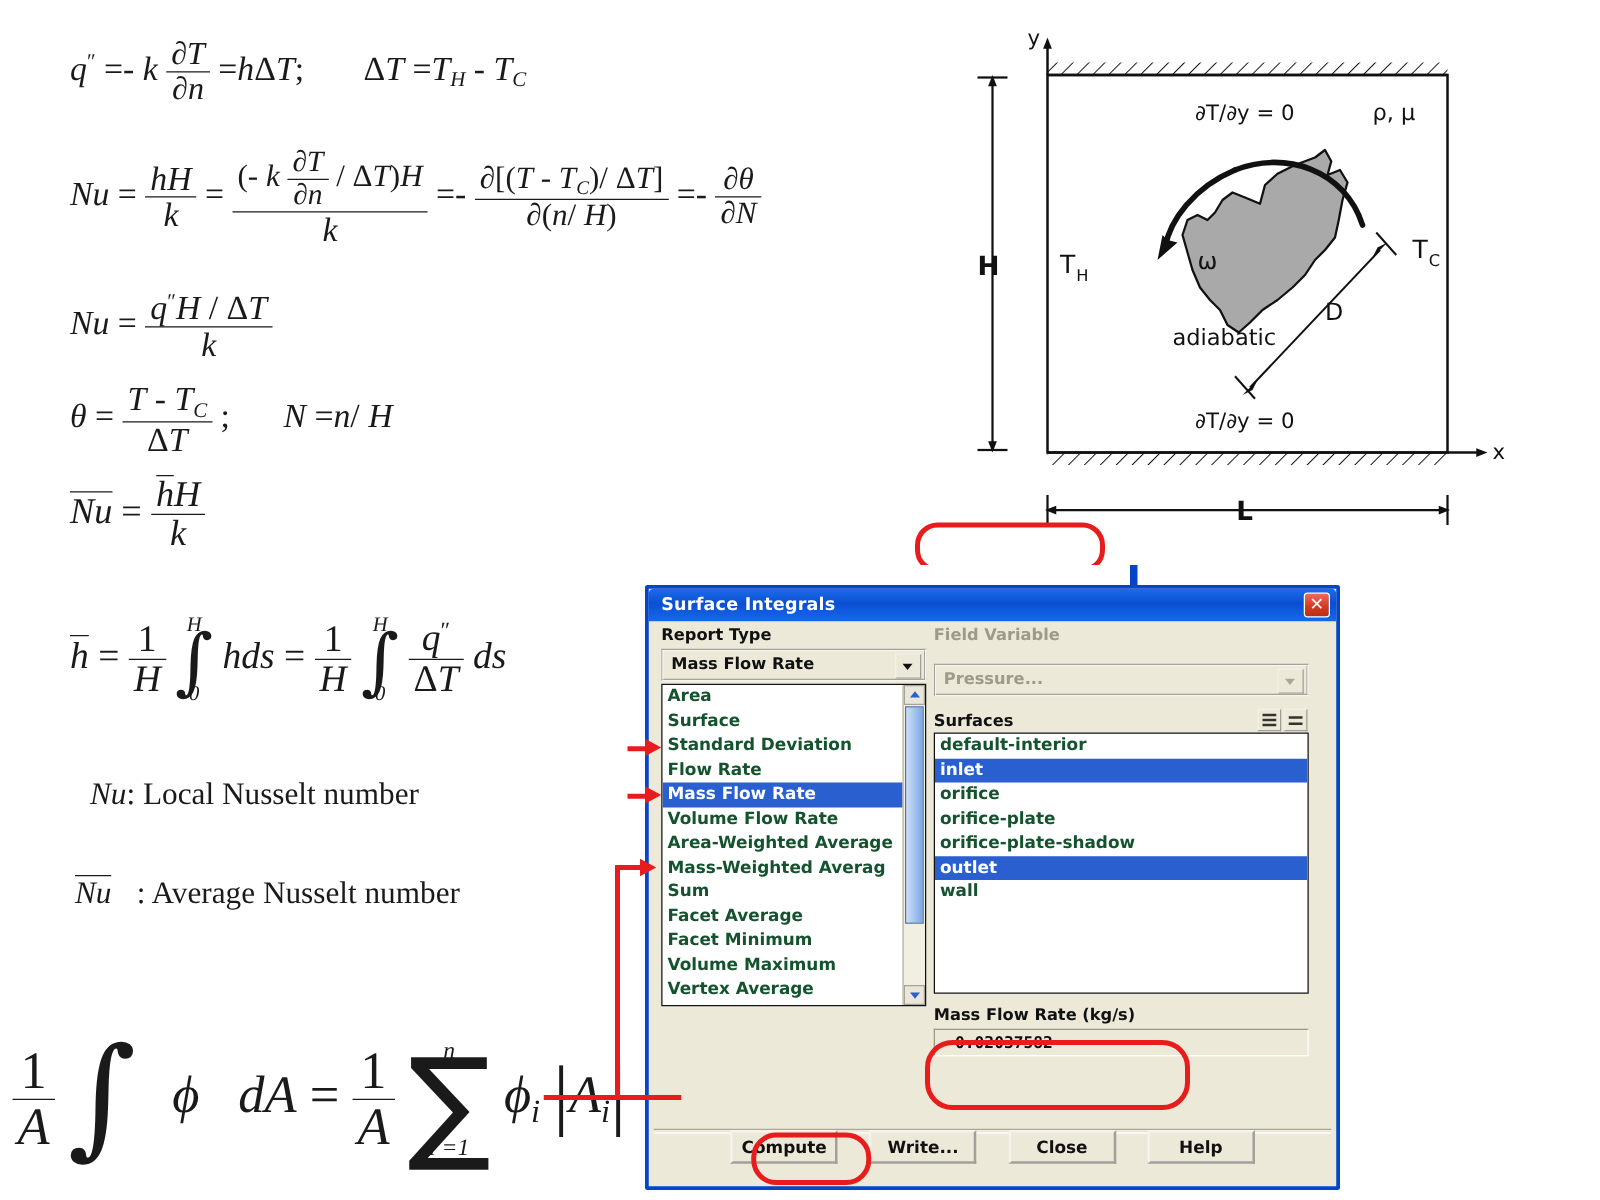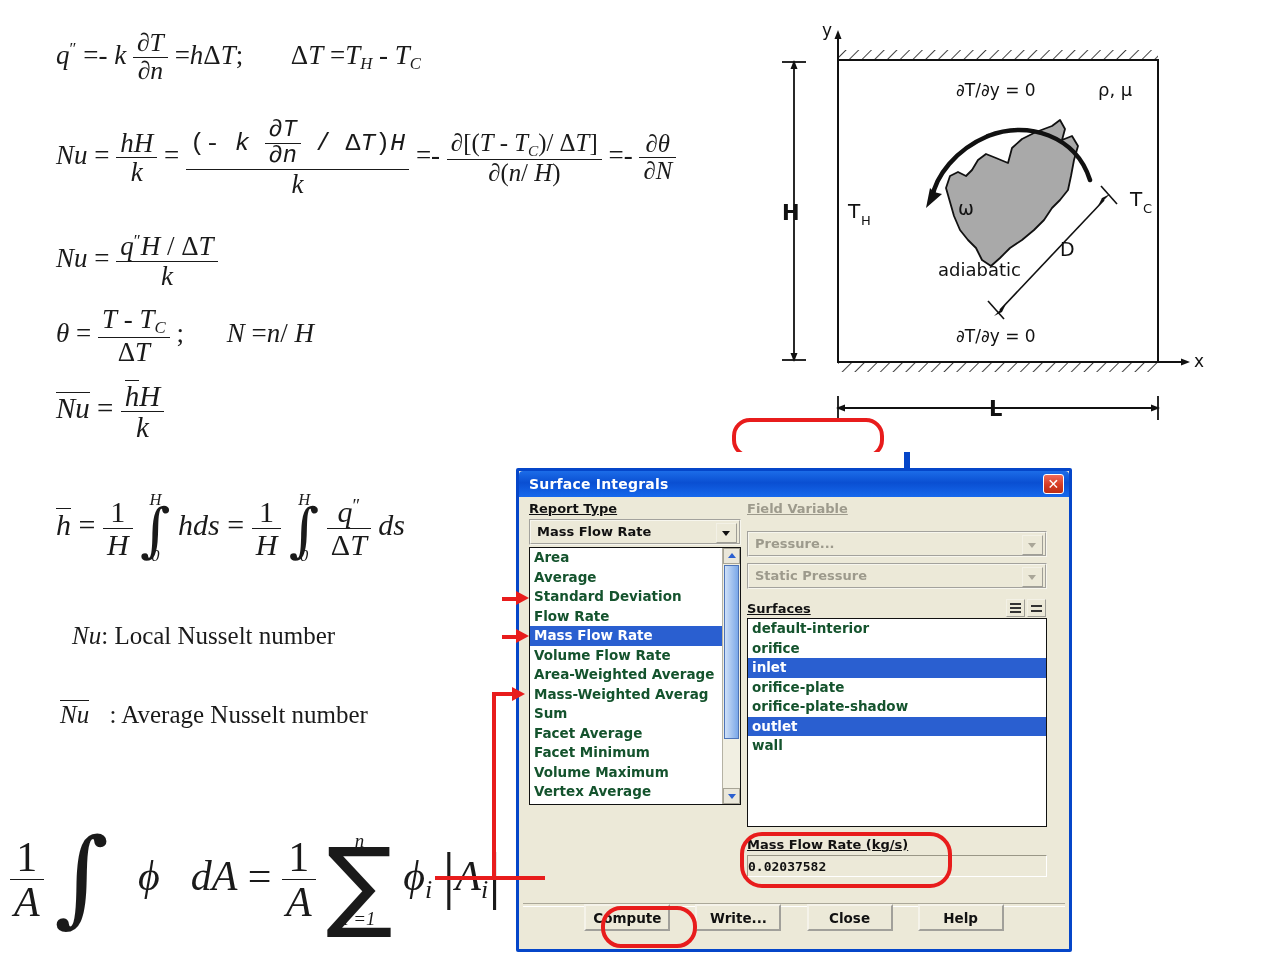--- a/index.html
+++ b/index.html
@@ -41,21 +41,21 @@
     letter-spacing:.2px;
   }
   .dlg-close{
     position:absolute;right:5px;top:3px;width:21px;height:20px;
     background:linear-gradient(180deg,#f06b5a 0%,#d63b22 55%,#bb2d16 100%);
     border:1px solid #fff;border-radius:3px;color:#fff;font-size:14px;font-weight:bold;
     text-align:center;line-height:18px;box-sizing:border-box;
   }
   .dlg-body{position:absolute;left:0;top:26px;right:0;bottom:0;padding:6px 8px;box-sizing:border-box;}
 
-  .lbl{font-size:13px;font-weight:bold;color:#111;font-family:"DejaVu Sans",sans-serif;text-decoration:underline;}
+  .lbl{font-size:13px;font-weight:bold;color:#111;font-family:"DejaVu Sans",sans-serif;}
   .lbl.dis{color:#9d9a8c;font-weight:bold;}
 
   .combo{
     height:26px;background:#ece9d8;border:2px groove #f7f6ee;box-sizing:border-box;
     position:relative;font-size:13px;font-weight:bold;color:#111;
     line-height:22px;padding-left:6px;overflow:hidden;
   }
   .combo.dis{color:#9d9a8c;background:#ece9d8;}
   .combo .arrowbox{
     position:absolute;right:2px;top:2px;width:19px;height:18px;background:#ece9d8;
@@ -81,21 +81,21 @@
   .sthumb{position:absolute;left:1px;right:1px;background:linear-gradient(90deg,#cfe0f7,#7ba8e8);border:1px solid #4d74b8;}
 
   .surfhdr{position:relative;height:20px;}
   .sicon{position:absolute;width:17px;height:16px;background:#ece9d8;border:1px outset #f3f1e6;top:1px;}
   .sicon i{position:absolute;left:3px;right:3px;height:2px;background:#333;display:block;}
 
   .valbox{
     background:#ece9d8;border-top:1px solid #9a9787;border-left:1px solid #9a9787;
     border-right:1px solid #fff;border-bottom:1px solid #fff;
     height:22px;font-size:13px;font-family:"DejaVu Sans Mono",monospace;color:#111;
-    line-height:21px;padding-left:0;box-sizing:border-box;font-weight:bold;
+    line-height:21px;padding-left:16px;box-sizing:border-box;font-weight:bold;
   }
 
   .btnrow{position:absolute;left:0;right:0;bottom:6px;text-align:center;}
   .btn{
     display:inline-block;min-width:86px;height:27px;line-height:25px;margin:12px 10px;
     background:#ece9d8;border:2px outset #f5f3ea;font-size:13.5px;font-weight:bold;color:#111;
     text-align:center;box-sizing:border-box;font-family:"DejaVu Sans",sans-serif;
   }
 
   .sep{position:absolute;left:4px;right:4px;height:2px;border-top:1px solid #aba899;border-bottom:1px solid #fff;}
@@ -118,21 +118,21 @@
     <span style="display:inline-block;width:34px;"></span>
     <span>Δ</span><span class="it">T</span><span> =</span><span class="it">T</span><span class="sub">H</span>
     <span> - </span><span class="it">T</span><span class="sub">C</span>
   </div>
 
   <div class="math" style="left:56px;top:118px;font-size:27px;">
     <span class="it">Nu</span><span> =</span>
     <span class="frac"><span class="num"><span class="it">hH</span></span><span class="den it">k</span></span>
     <span> = </span>
     <span class="frac">
-      <span class="num" style="font-size:.92em;font-family:Liberation Mono, monospace;">(- <span class="it">k</span>
+      <span class="num" style="font-size:.92em;">(- <span class="it">k</span>
         <span class="frac" style="font-size:.95em;"><span class="num it">∂T</span><span class="den it">∂n</span></span>
         / Δ<span class="it">T</span>)<span class="it">H</span></span>
       <span class="den it">k</span>
     </span>
     <span> =- </span>
     <span class="frac" style="font-size:.92em;">
       <span class="num">∂[(<span class="it">T</span> - <span class="it">T</span><span class="sub">C</span>)/ Δ<span class="it">T</span>]</span>
       <span class="den">∂(<span class="it">n</span>/ <span class="it">H</span>)</span>
     </span>
     <span> =- </span>
@@ -280,21 +280,21 @@
 
       <div style="position:absolute;left:10px;top:4px;width:212px;">
         <div class="lbl">Report Type</div>
         <div class="combo" style="margin-top:3px;">
           <span>Mass Flow Rate</span>
           <span class="arrowbox"></span>
         </div>
         <div class="listbox" style="margin-top:2px;height:258px;">
           <div style="position:absolute;left:0;top:0;right:17px;">
             <div class="lrow">Area</div>
-            <div class="lrow">Average</div>
+            <div class="lrow">Surface</div>
             <div class="lrow">Standard Deviation</div>
             <div class="lrow">Flow Rate</div>
             <div class="lrow sel">Mass Flow Rate</div>
             <div class="lrow">Volume Flow Rate</div>
             <div class="lrow">Area-Weighted Average</div>
             <div class="lrow">Mass-Weighted Averag</div>
             <div class="lrow">Sum</div>
             <div class="lrow">Facet Average</div>
             <div class="lrow">Facet Minimum</div>
             <div class="lrow">Volume Maximum</div>
@@ -307,42 +307,38 @@
           </div>
         </div>
       </div>
 
       <div style="position:absolute;left:228px;top:4px;width:300px;">
         <div class="lbl dis">Field Variable</div>
         <div class="combo dis" style="margin-top:15px;">
           <span>Pressure...</span>
           <span class="arrowbox"></span>
         </div>
-        <div class="combo dis" style="margin-top:6px;">
-          <span>Static Pressure</span>
-          <span class="arrowbox"></span>
-        </div>
 
         <div class="surfhdr" style="margin-top:9px;">
           <span class="lbl">Surfaces</span>
           <span class="sicon" style="right:22px;">
             <i style="top:3px;"></i>
               <i style="top:7px;"></i>
               <i style="top:11px;"></i>
           </span>
           <span class="sicon" style="right:1px;">
             <i style="top:5px;"></i>
               <i style="top:10px;"></i>
           </span>
         </div>
 
         <div class="listbox" style="height:209px;">
           <div class="lrow">default-interior</div>
+          <div class="lrow sel">inlet</div>
           <div class="lrow">orifice</div>
-          <div class="lrow sel">inlet</div>
           <div class="lrow">orifice-plate</div>
           <div class="lrow">orifice-plate-shadow</div>
           <div class="lrow sel">outlet</div>
           <div class="lrow">wall</div>
         </div>
 
         <div style="margin-top:10px;">
           <div class="lbl">Mass Flow Rate (kg/s)</div>
           <div class="valbox" style="margin-top:3px;">0.02037582</div>
         </div>

